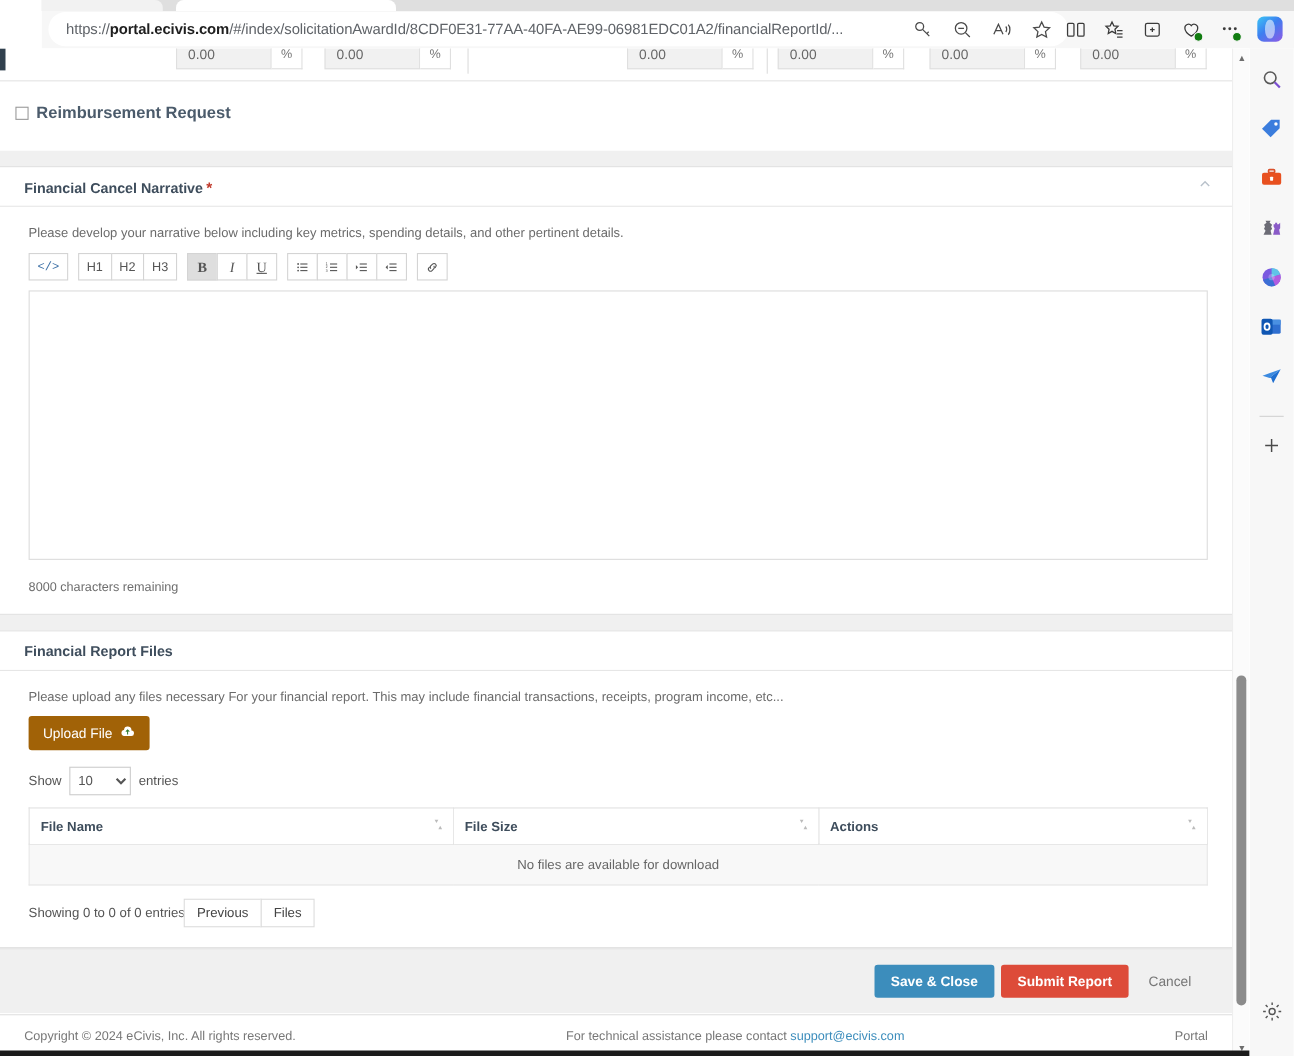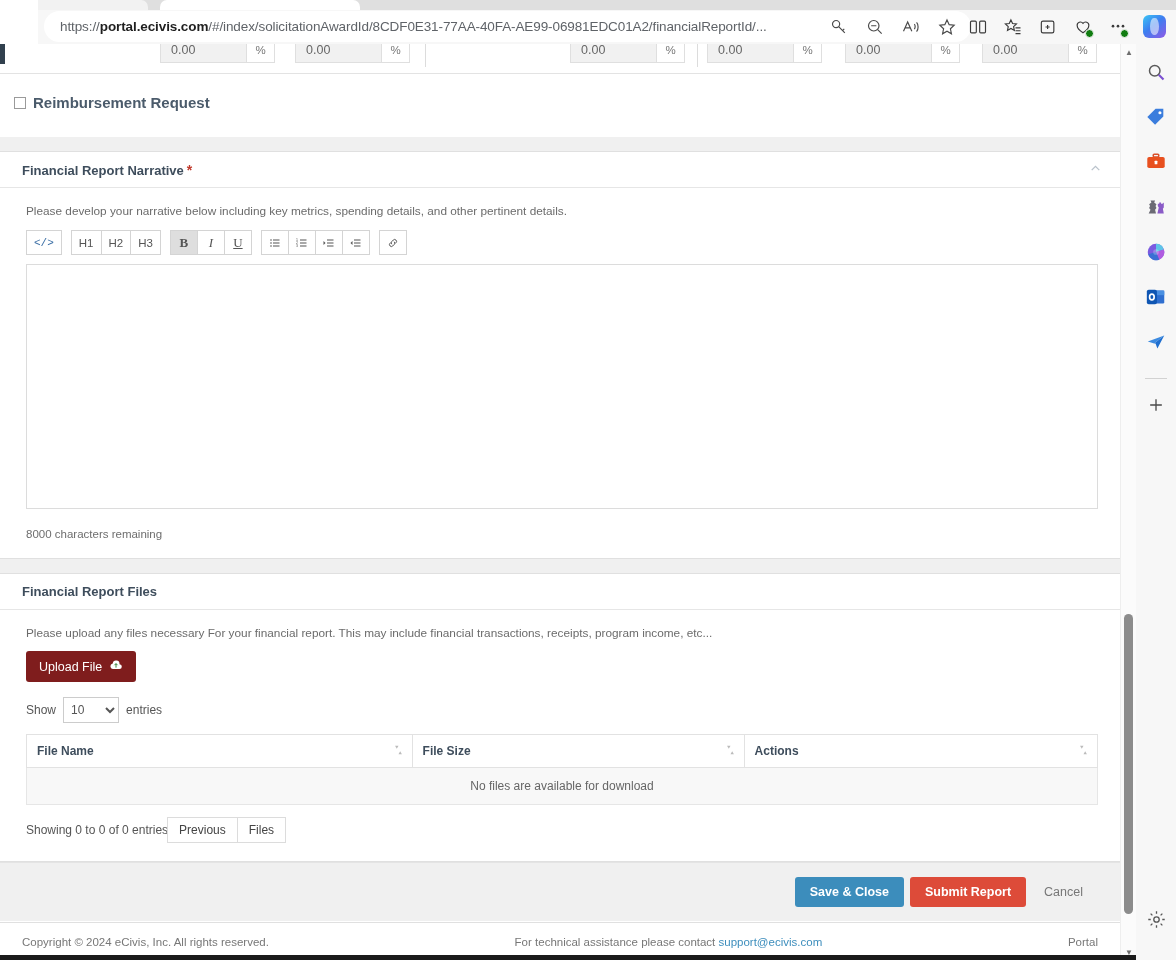--- a/index.html
+++ b/index.html
@@ -165,21 +165,21 @@
 
   .rte-area {
     height: 245px; border: 1px solid #dcdcdc; background: #ffffff;
   }
   .char-count { font-size: 11.5px; color: #6e6e6e; margin-top: 19px; }
 
   
   .files-desc { font-size: 11.8px; color: #6b6b6b; margin-bottom: 11px; }
   .btn-upload {
     display: inline-flex; align-items: center; gap: 7px;
-    background: #7f1d1d; color: #ffffff; border: none;
+    background: #a16207; color: #ffffff; border: none;
     padding: 7px 13px; font-size: 12.5px; border-radius: 3px;
     cursor: pointer; font-family: "Liberation Sans", sans-serif;
   }
 
   .dt-top { display: flex; align-items: center; justify-content: space-between; margin-top: 15px; }
   .dt-show { display: flex; align-items: center; gap: 7px; font-size: 12px; color: #555; }
   .dt-select {
     font-size: 12px; padding: 4px 3px; border: 1px solid #cccccc;
     background: #ffffff; color: #555; font-family: "Liberation Sans", sans-serif;
     width: 56px;
@@ -434,21 +434,21 @@
     <div class="reimb">
       <span class="cbx"></span>
       <span class="reimb-label">Reimbursement Request</span>
     </div>
     <div class="gap-band"></div>
     <div class="section-gap"></div>
 
     <div class="panel">
       <div class="panel-head">
         <div class="panel-title">
-          <span>Financial Report Narrative</span><span class="req-star">*</span>
+          <span>Financial Cancel Narrative</span><span class="req-star">*</span>
         </div>
         <span class="chev">
           <svg width="13" height="13" viewBox="0 0 24 24" fill="none" stroke="currentColor" stroke-width="2.4">
               <path d="M5 15l7-7 7 7"></path>
             </svg>
         </span>
       </div>
       <div class="panel-body">
         <div class="hint">Please develop your narrative below including key metrics, spending details, and other pertinent details.</div>
 

